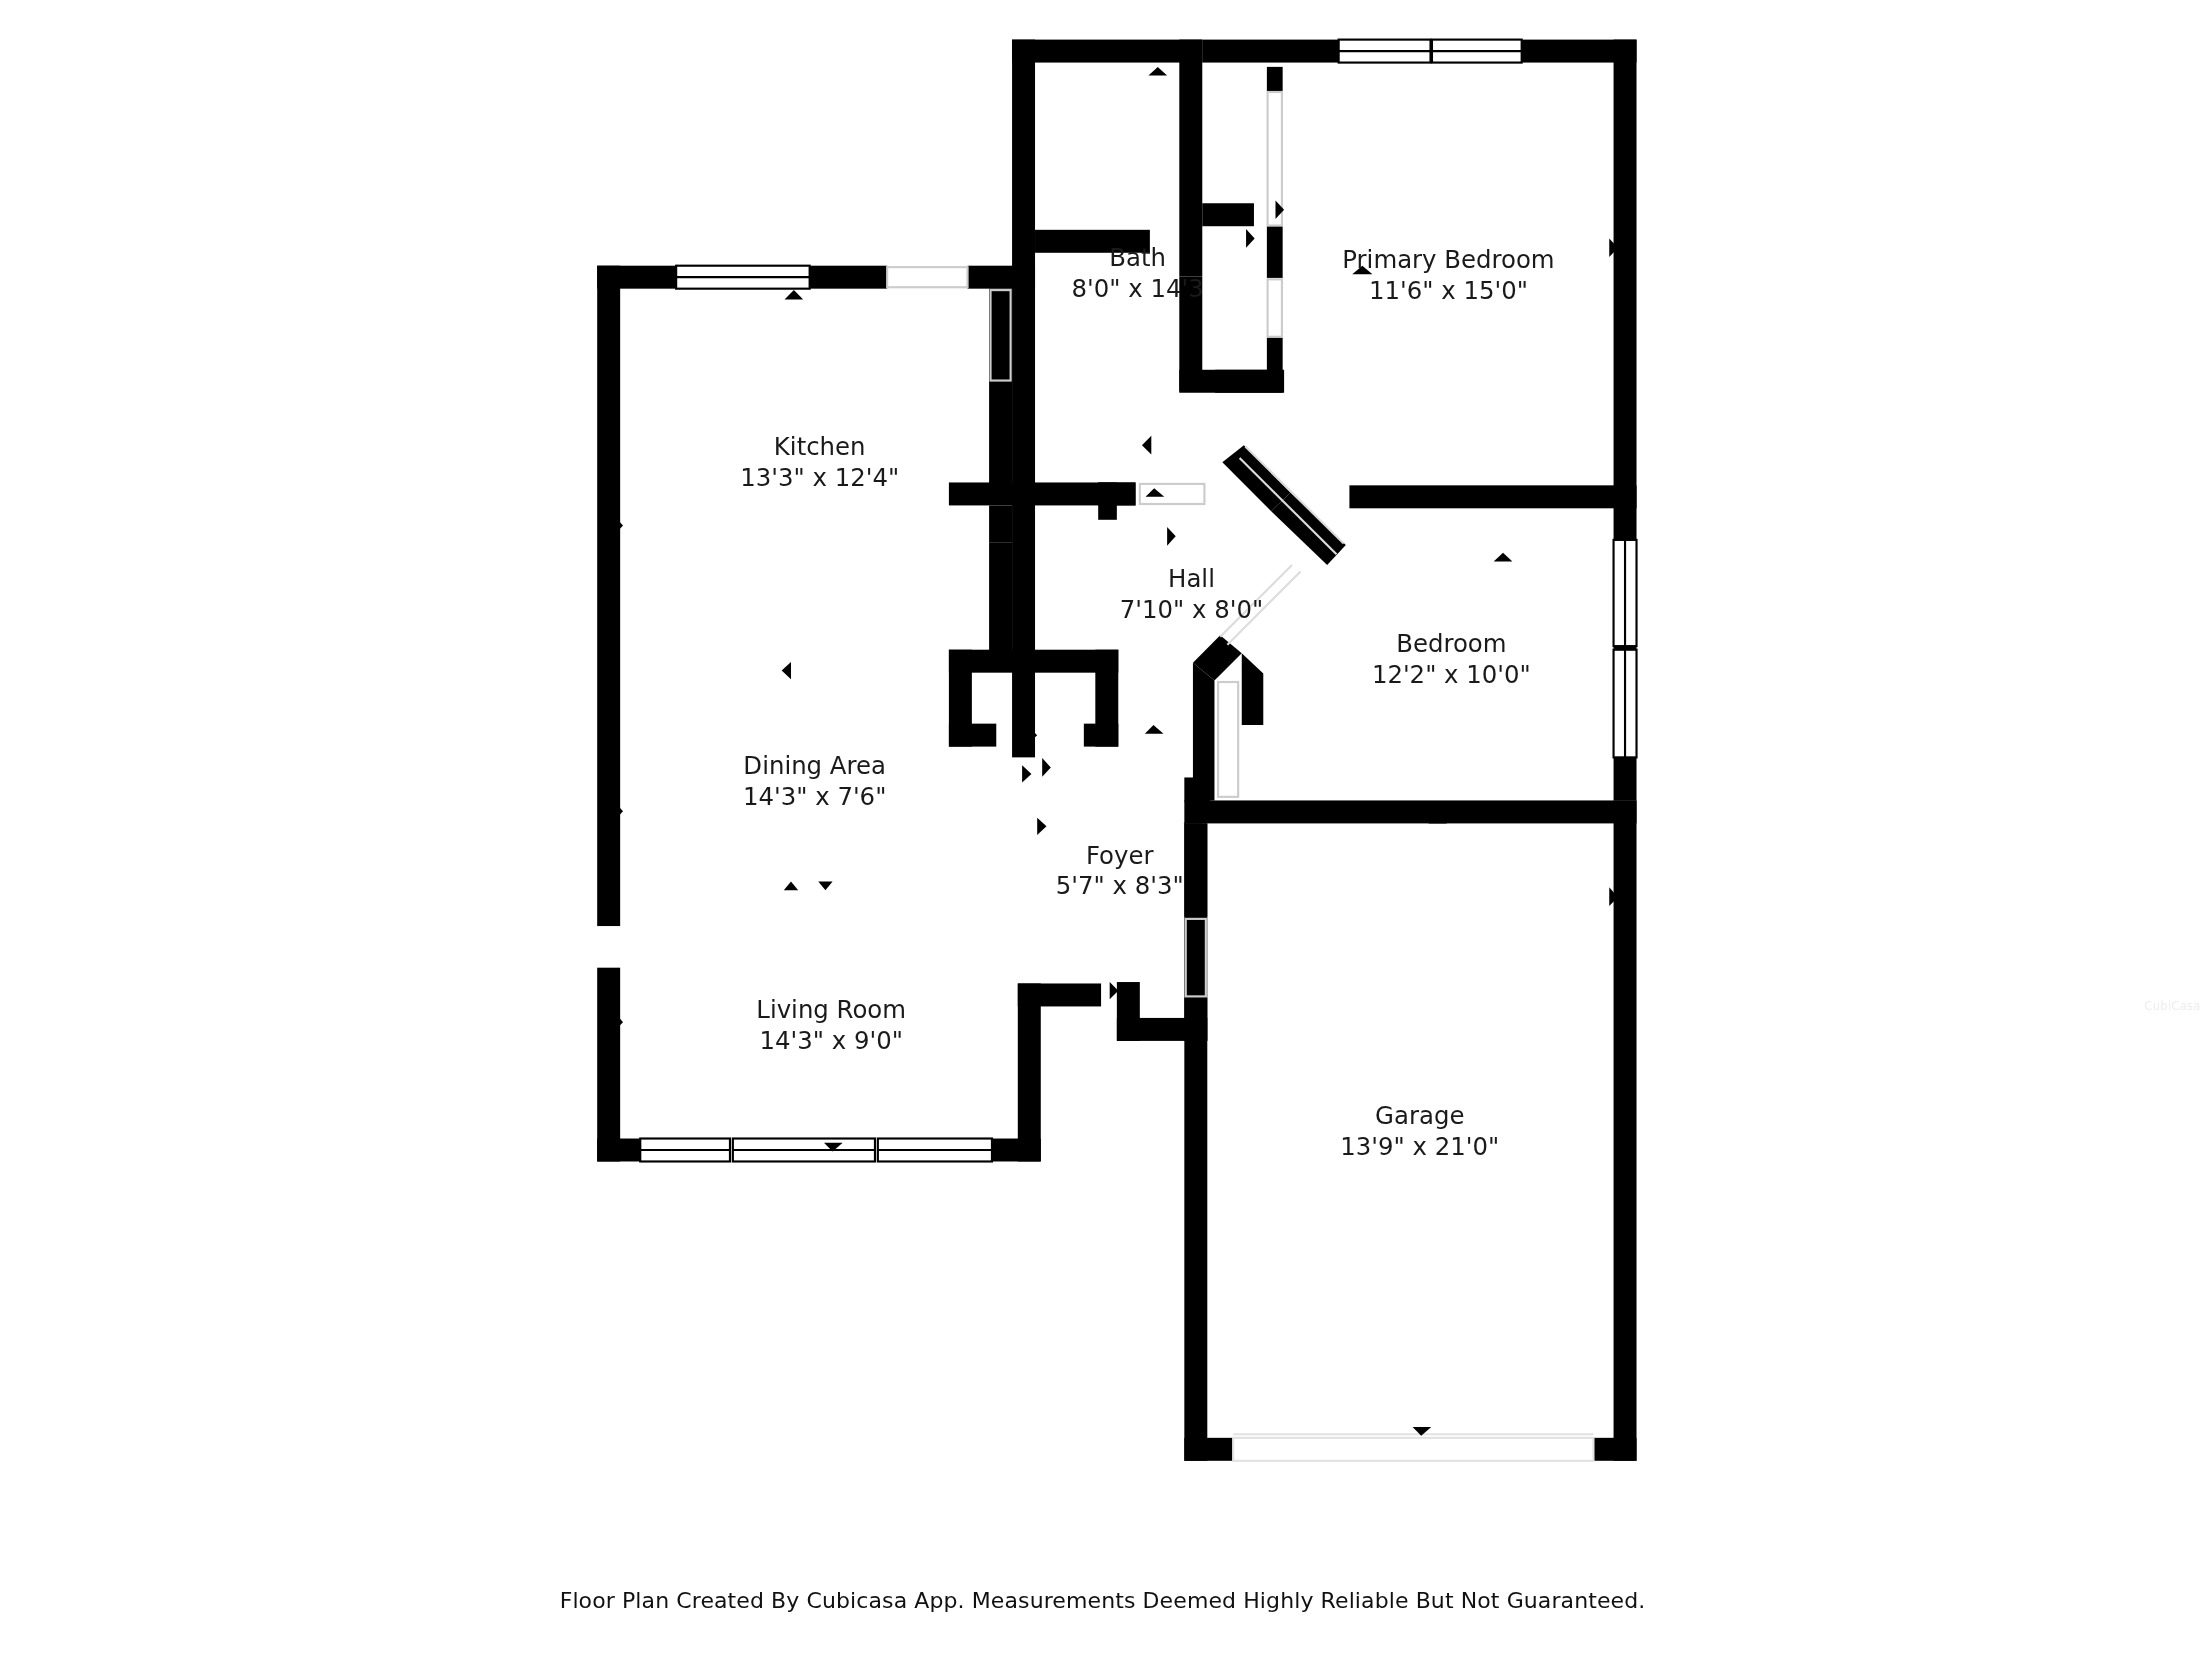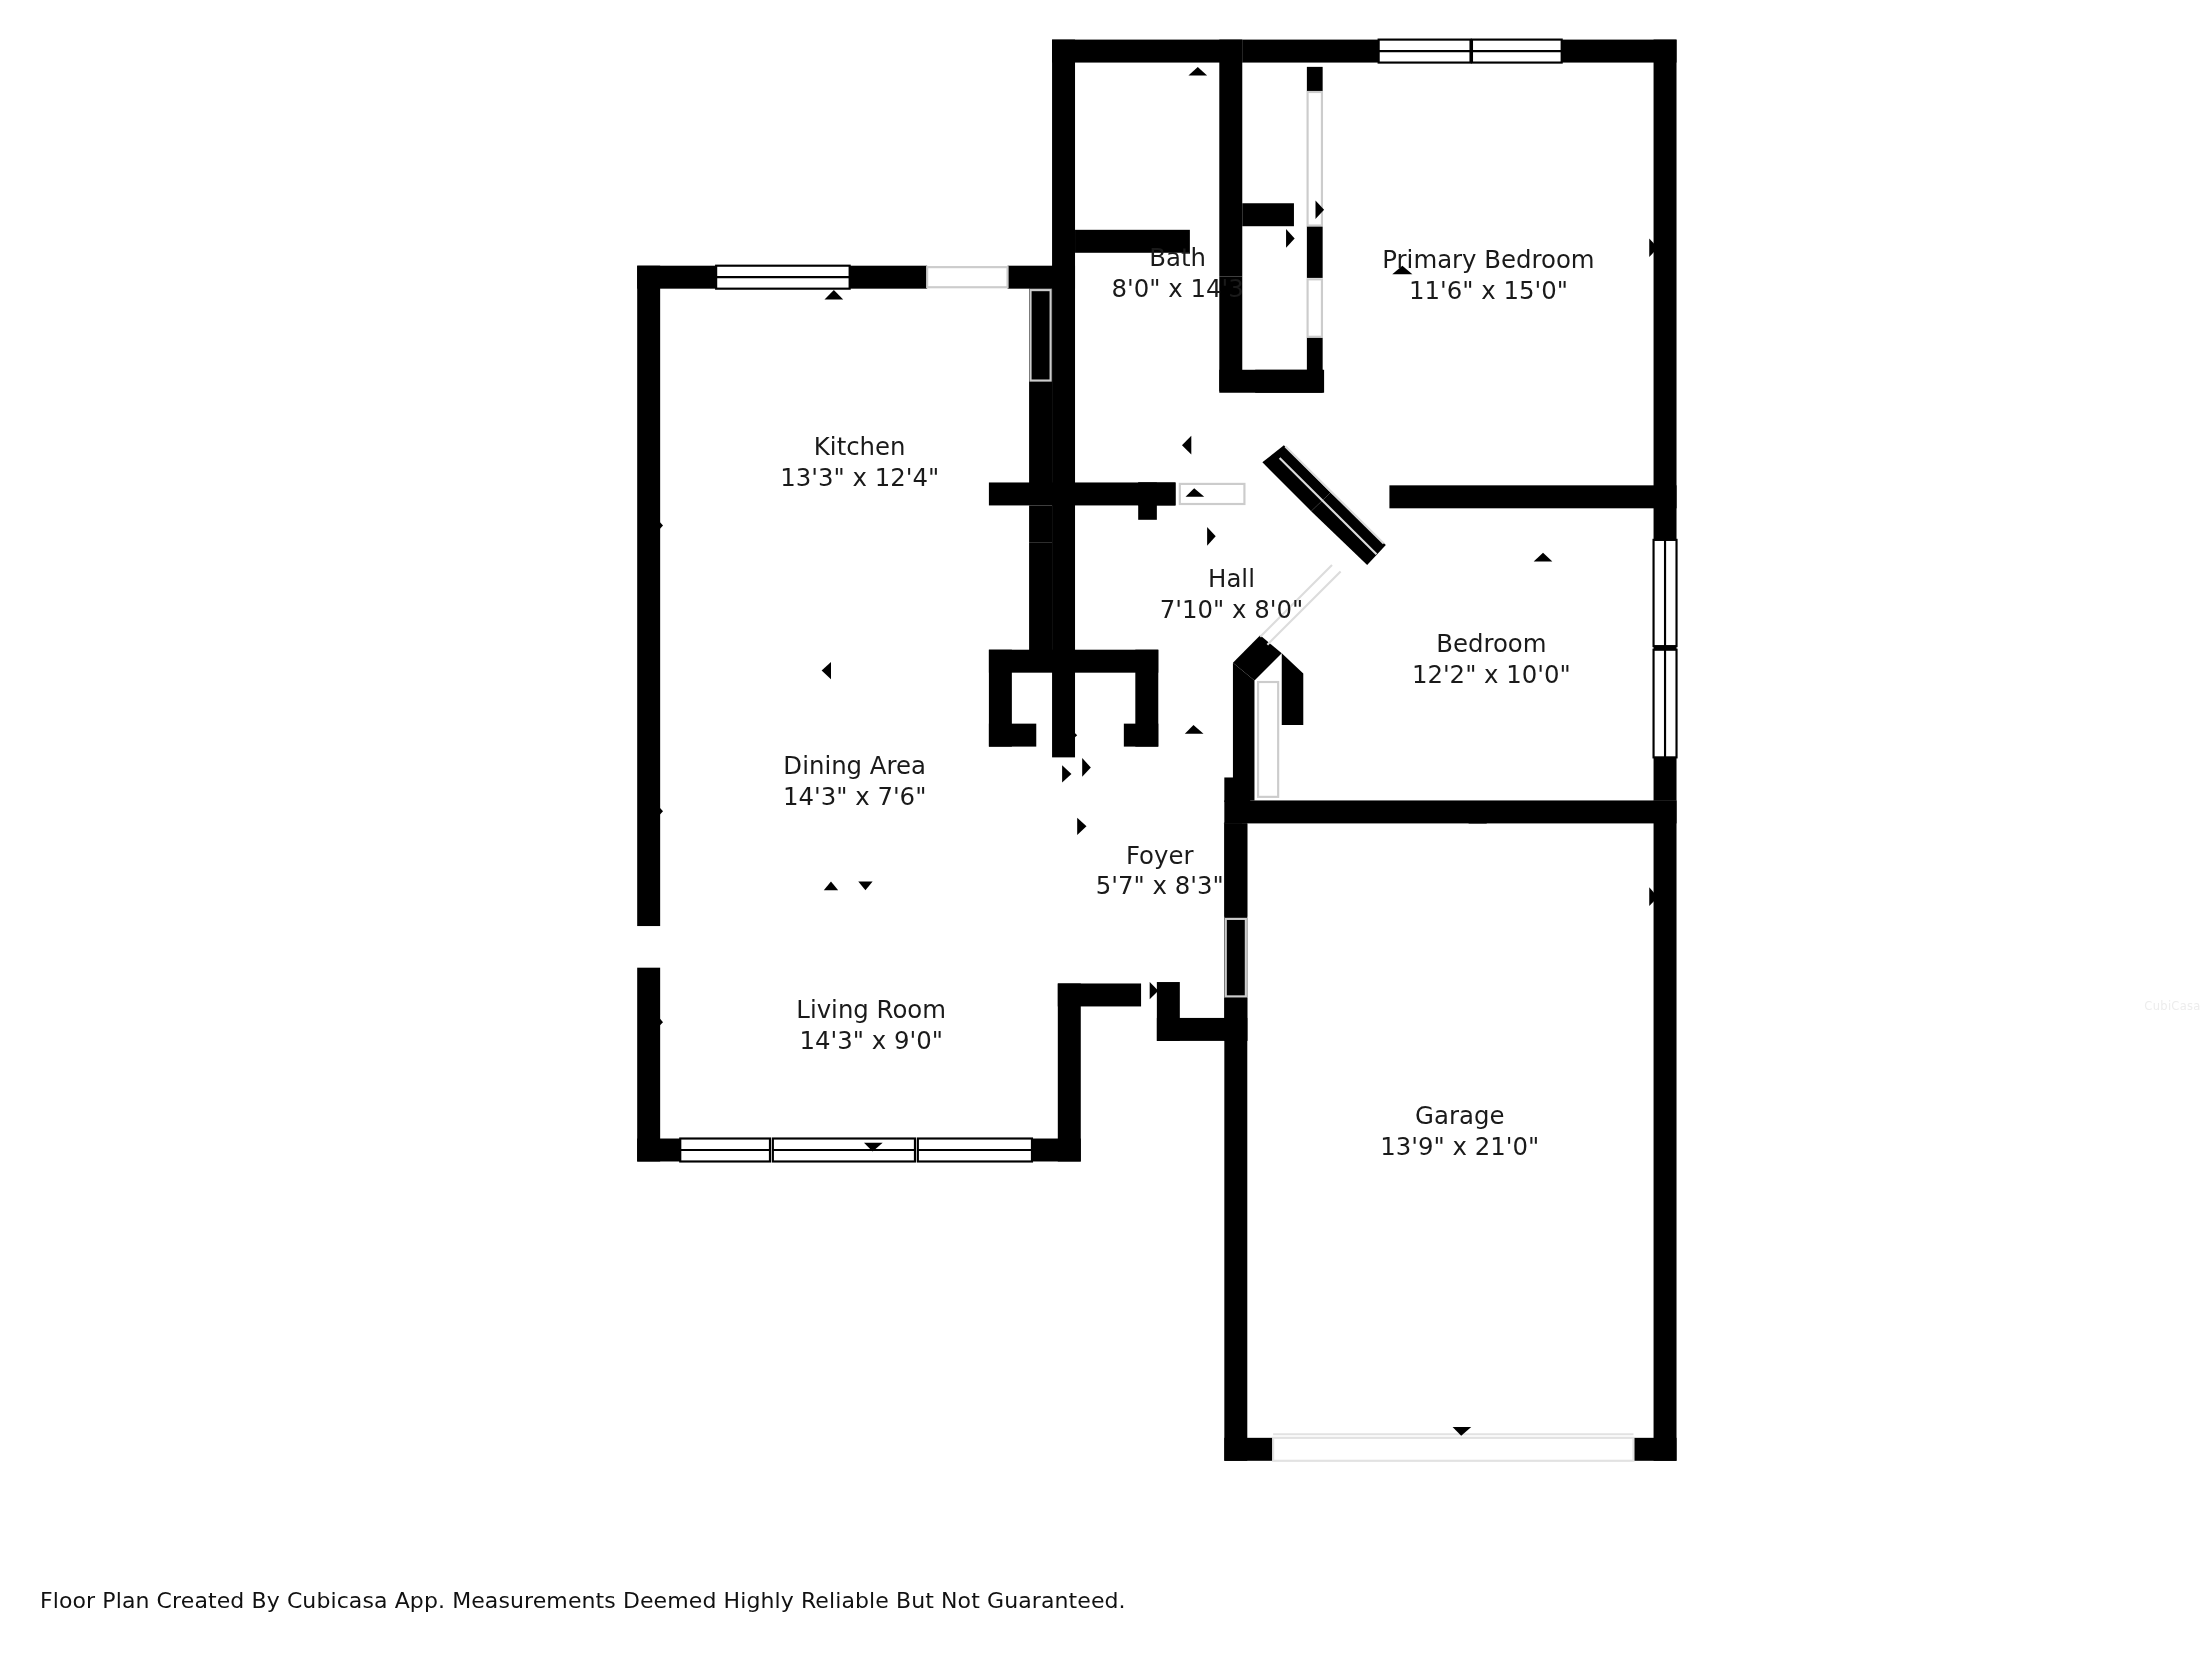--- a/index.html
+++ b/index.html
@@ -10,21 +10,20 @@
   body {
     width: 2205px;
     height: 1654px;
     font-family: "DejaVu Sans", sans-serif;
     position: relative;
     overflow: hidden;
   }
   #plan-root {
     position: absolute;
     inset: 0;
-    margin-left: 40px;
   }
   svg#floorplan {
     display: block;
     width: 2205px;
     height: 1654px;
   }
   .wall        { fill: #000000; }
   .win-frame   { fill: #ffffff; stroke: #000000; stroke-width: 3; }
   .win-line    { stroke: #000000; stroke-width: 3; fill: none; }
   .door-leaf   { fill: none; stroke: #cccccc; stroke-width: 3; }
@@ -38,20 +37,21 @@
     text-anchor: middle;
   }
   .room-name { font-size: 34px; }
   .room-dims { font-size: 34px; }
 
   .footer-note {
     position: absolute;
     left: 0;
     right: 0;
     top: 1588px;
+    text-align: center;
     font-family: "DejaVu Sans", sans-serif;
     font-size: 22px;
     color: #111111;
     letter-spacing: 0.1px;
   }
   .watermark {
     position: absolute;
     right: 4.3px;
     top: 999px;
     font-family: "DejaVu Sans", sans-serif;

